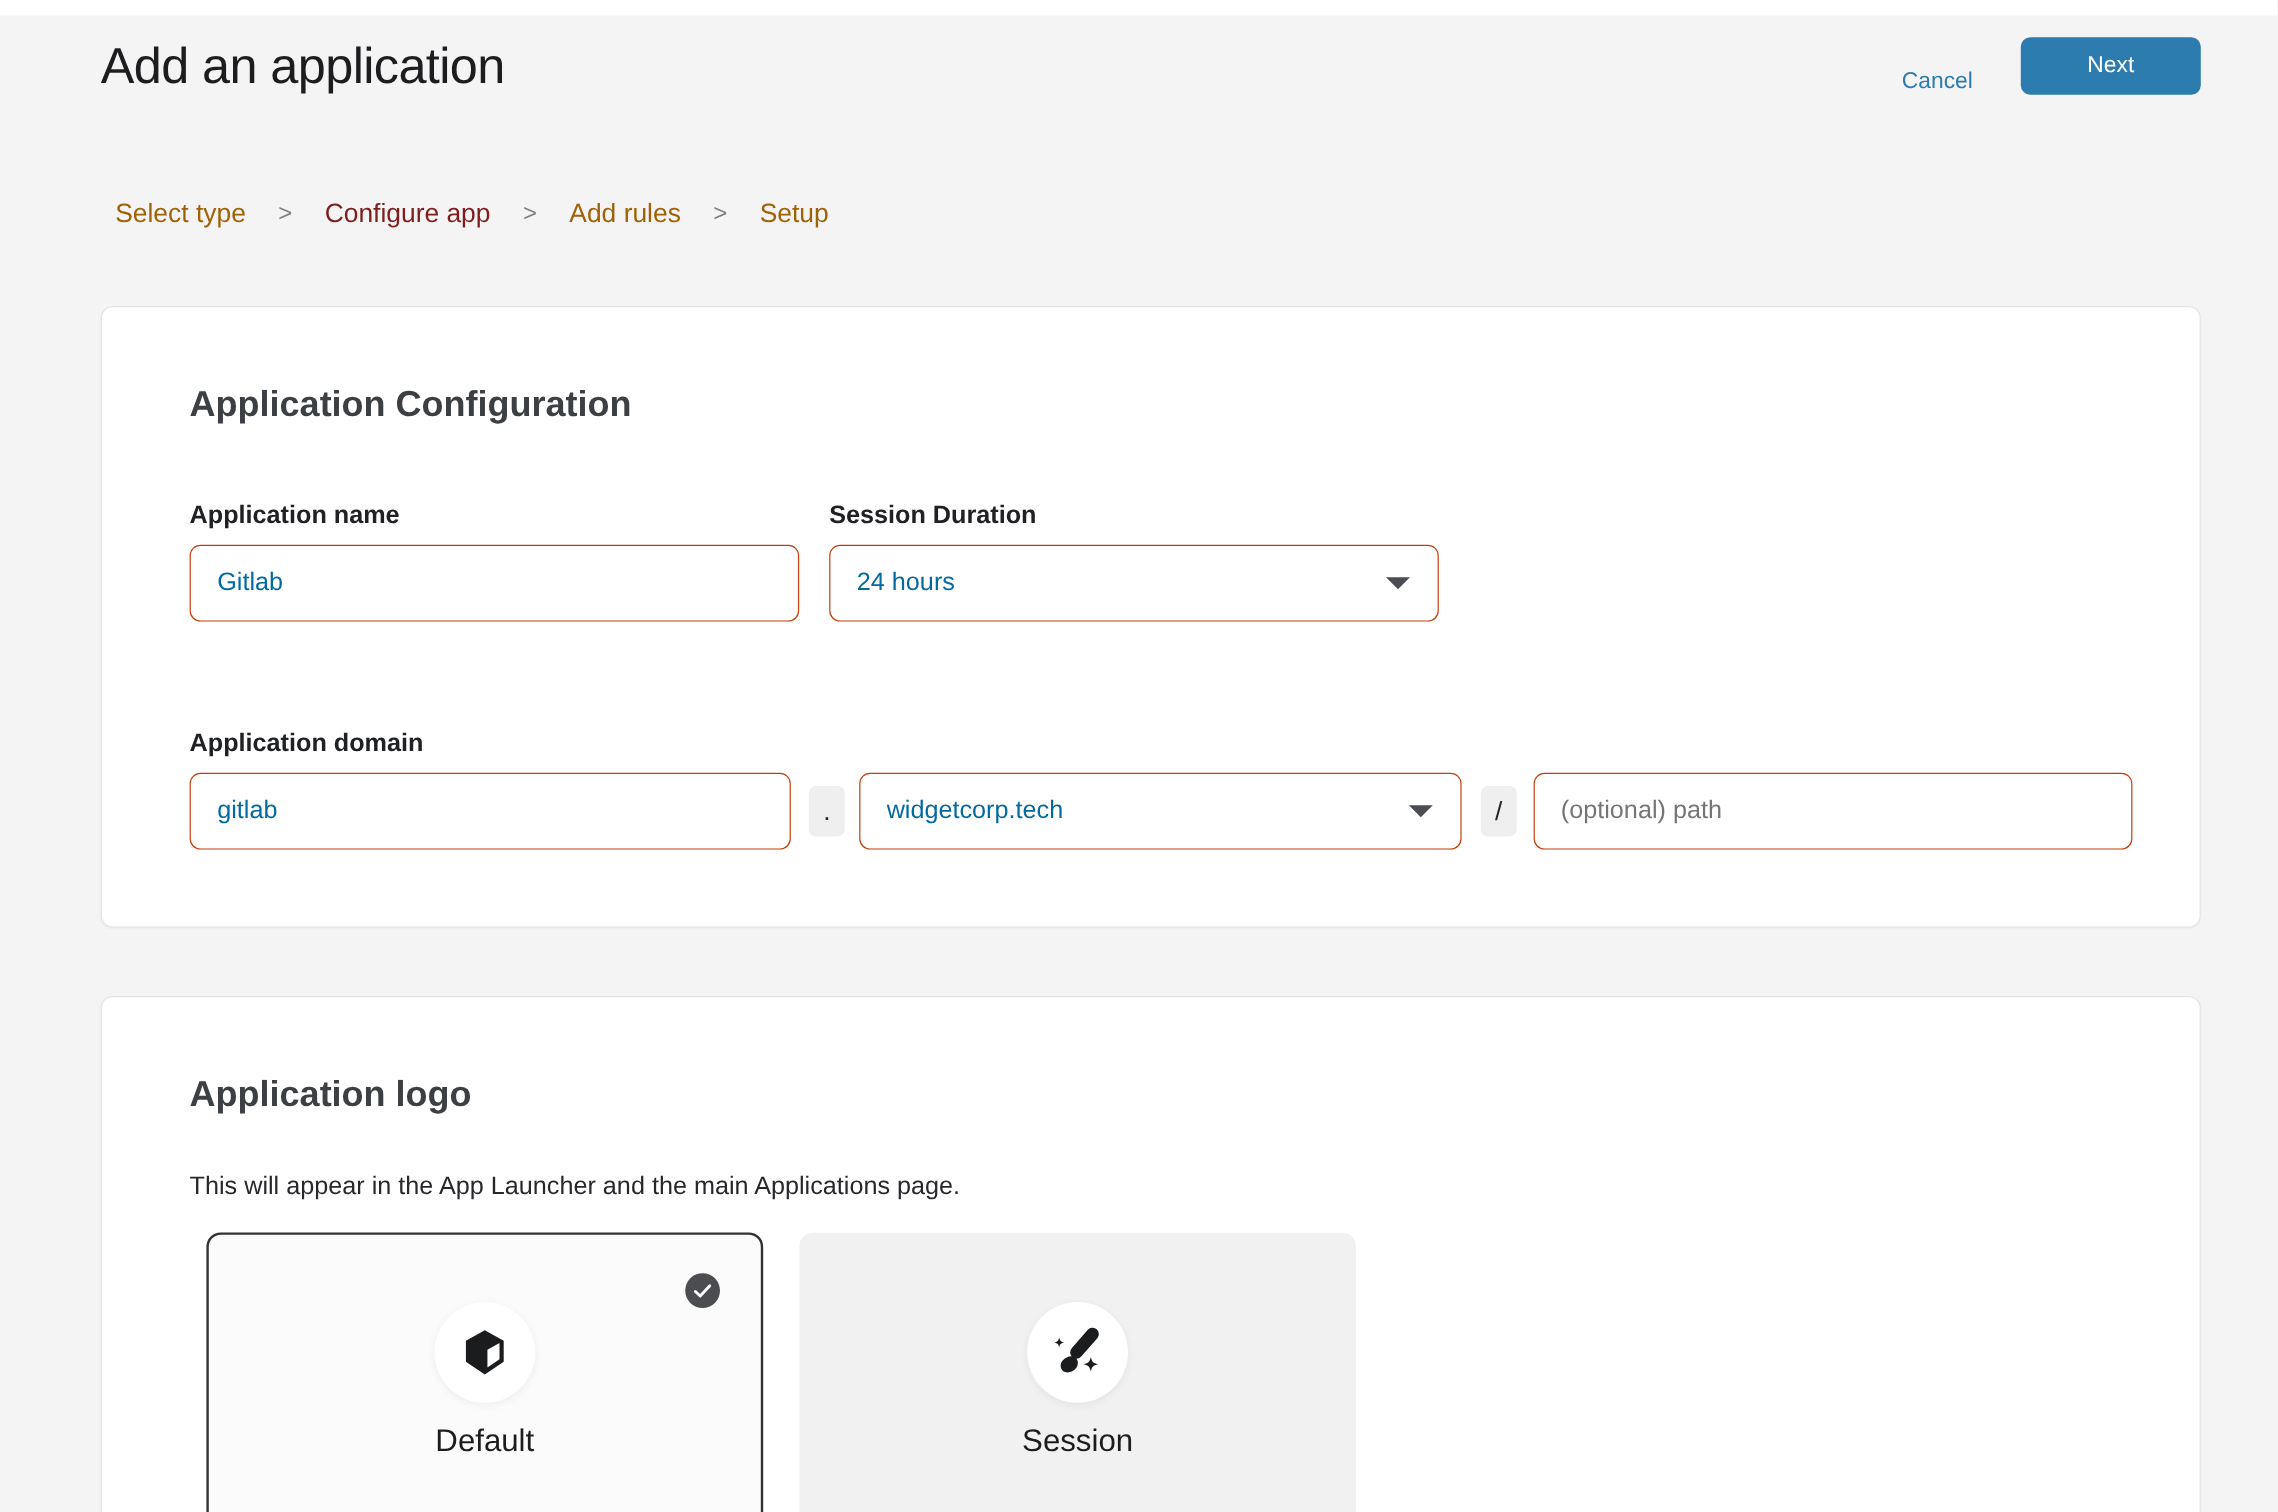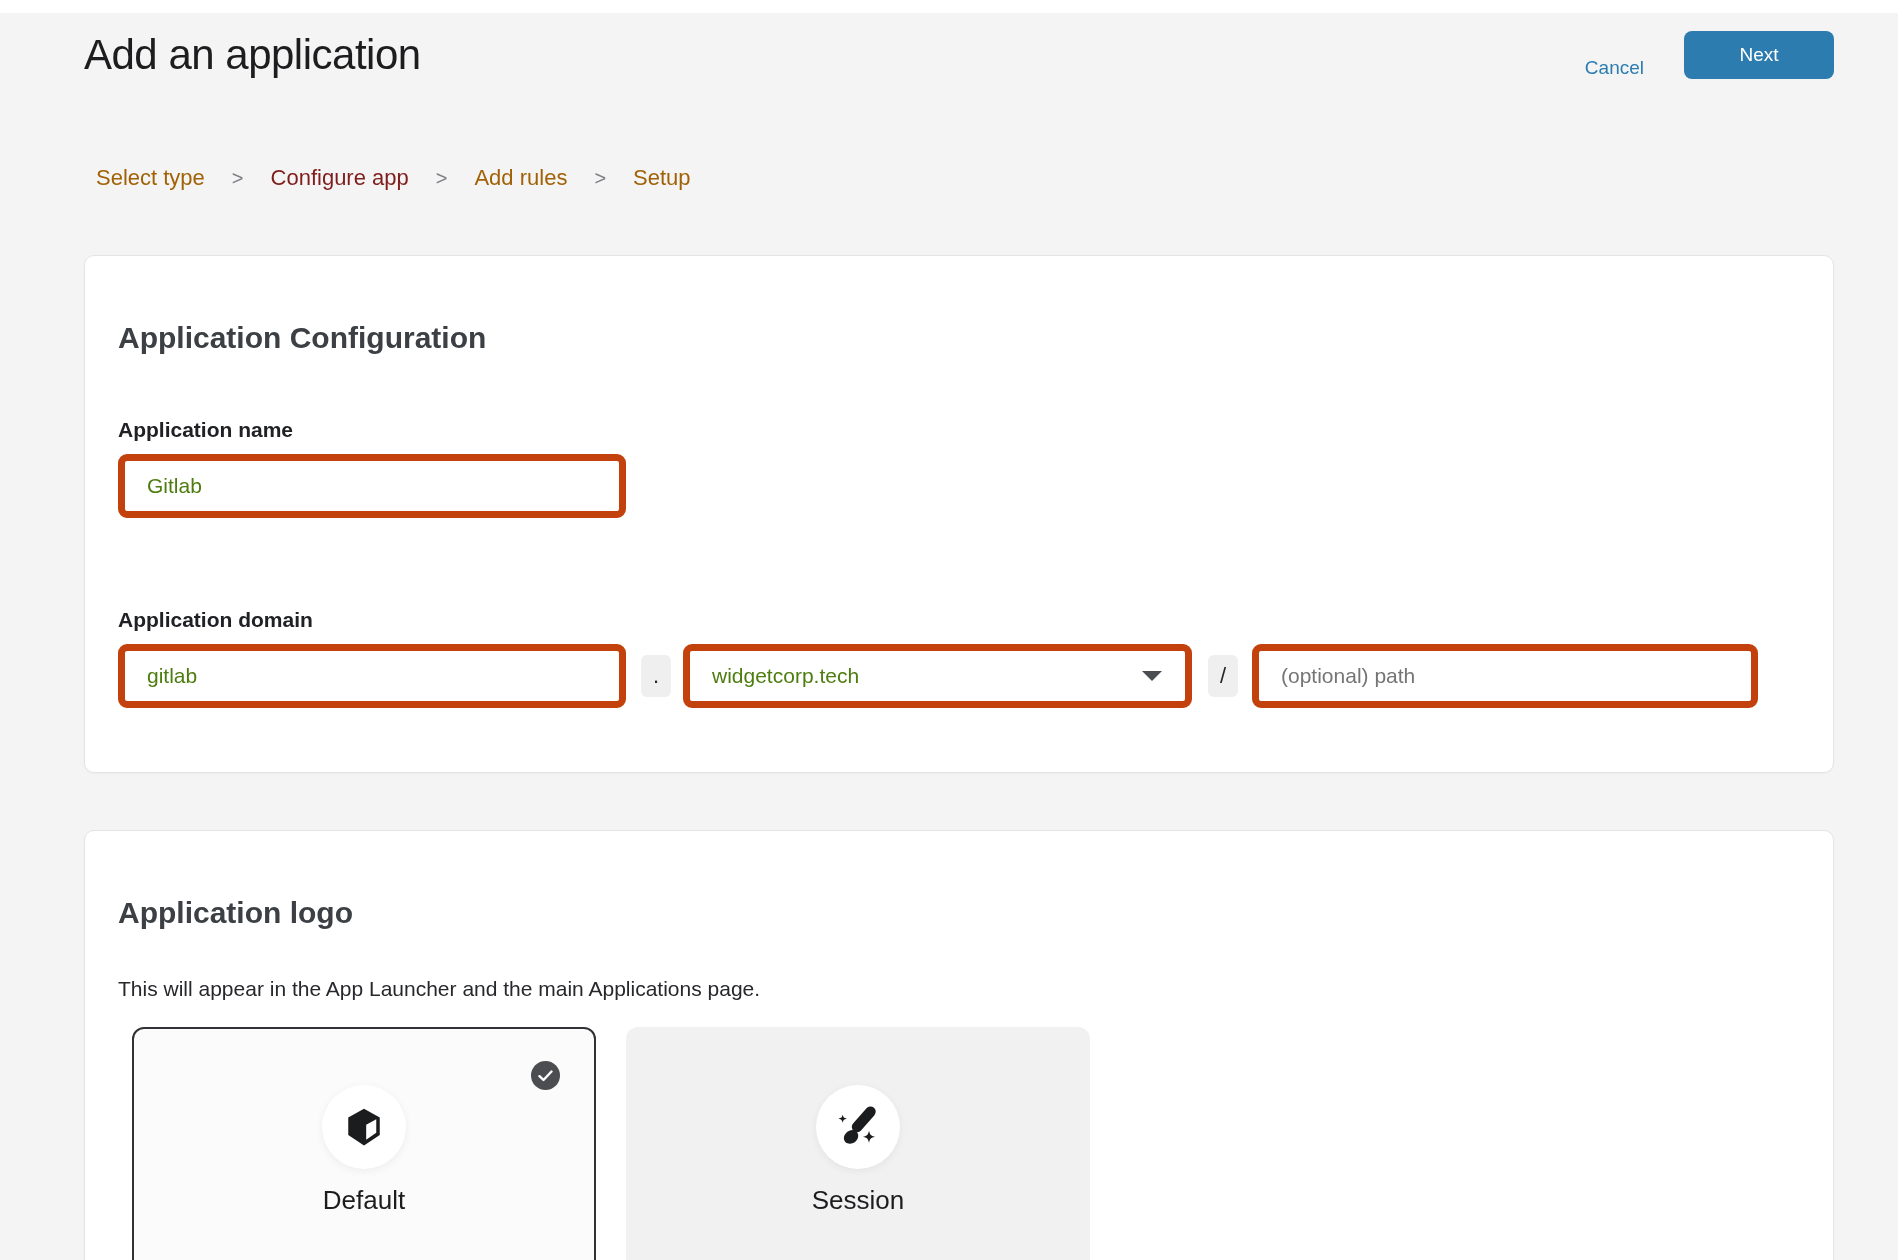--- a/index.html
+++ b/index.html
@@ -35,31 +35,31 @@
   }
   .crumb { color: #a16207; cursor: pointer; }
   .crumb.active { color: #7f1d1d; font-weight: 400; cursor: default; }
   .crumb-sep { color: #7e7e85; font-size: 20px; }
 
   
   .card {
     margin-top: 60px; width: 1750px;
     background: #ffffff; border: 1px solid #e4e4e6; border-radius: 10px;
     box-shadow: 0 1px 2px rgba(0,0,0,0.03);
-    padding: 62px 56px 64px 33px;
+    padding: 62px 56px 64px 73px;
   }
   .card-heading { font-size: 30px; font-weight: 700; color: #3c4044; line-height: 40px; }
 
   .field-row { display: flex; gap: 25px; margin-top: 58px; }
   .field { width: 508px; }
   .field-label { font-size: 21px; font-weight: 700; color: #202124; line-height: 28px; }
   .text-input, .select {
     margin-top: 10px; width: 100%; height: 64px;
-    border: 7px solid #c2410c; border-radius: 9px;
-    background: #ffffff; font-size: 21px; color: #4d7c0f;
+    border: 1px solid #c2410c; border-radius: 9px;
+    background: #ffffff; font-size: 21px; color: #0369a1;
     font-family: inherit; padding: 0 22px;
   }
   .select {
     display: flex; align-items: center; justify-content: space-between;
     cursor: pointer;
   }
   .chevron-down { width: 22px; height: 12px; flex: 0 0 auto; }
 
   .domain-label { margin-top: 88px; }
   .domain-row { display: flex; align-items: center; margin-top: 10px; }
@@ -124,20 +124,29 @@
   </div>
 
   <div class="card">
     <div class="card-heading">Application Configuration</div>
 
     <div class="field-row">
       <div class="field">
         <div class="field-label">Application name</div>
         <input class="text-input" type="text" value="Gitlab" style="">
       </div>
+      <div class="field">
+        <div class="field-label">Session Duration</div>
+        <div class="select">
+          <span>24 hours</span>
+          <svg class="chevron-down" viewBox="0 0 22 12">
+            <polygon points="1,1 21,1 11,11" fill="#4a4d52"></polygon>
+          </svg>
+        </div>
+      </div>
     </div>
 
     <div class="field-label domain-label">Application domain</div>
     <div class="domain-row">
       <input class="text-input sub-input" type="text" value="gitlab" style="">
       <div class="gap15"></div>
       <div class="sep-chip">.</div>
       <div class="gap12"></div>
       <div class="select domain-select">
         <span>widgetcorp.tech</span>

